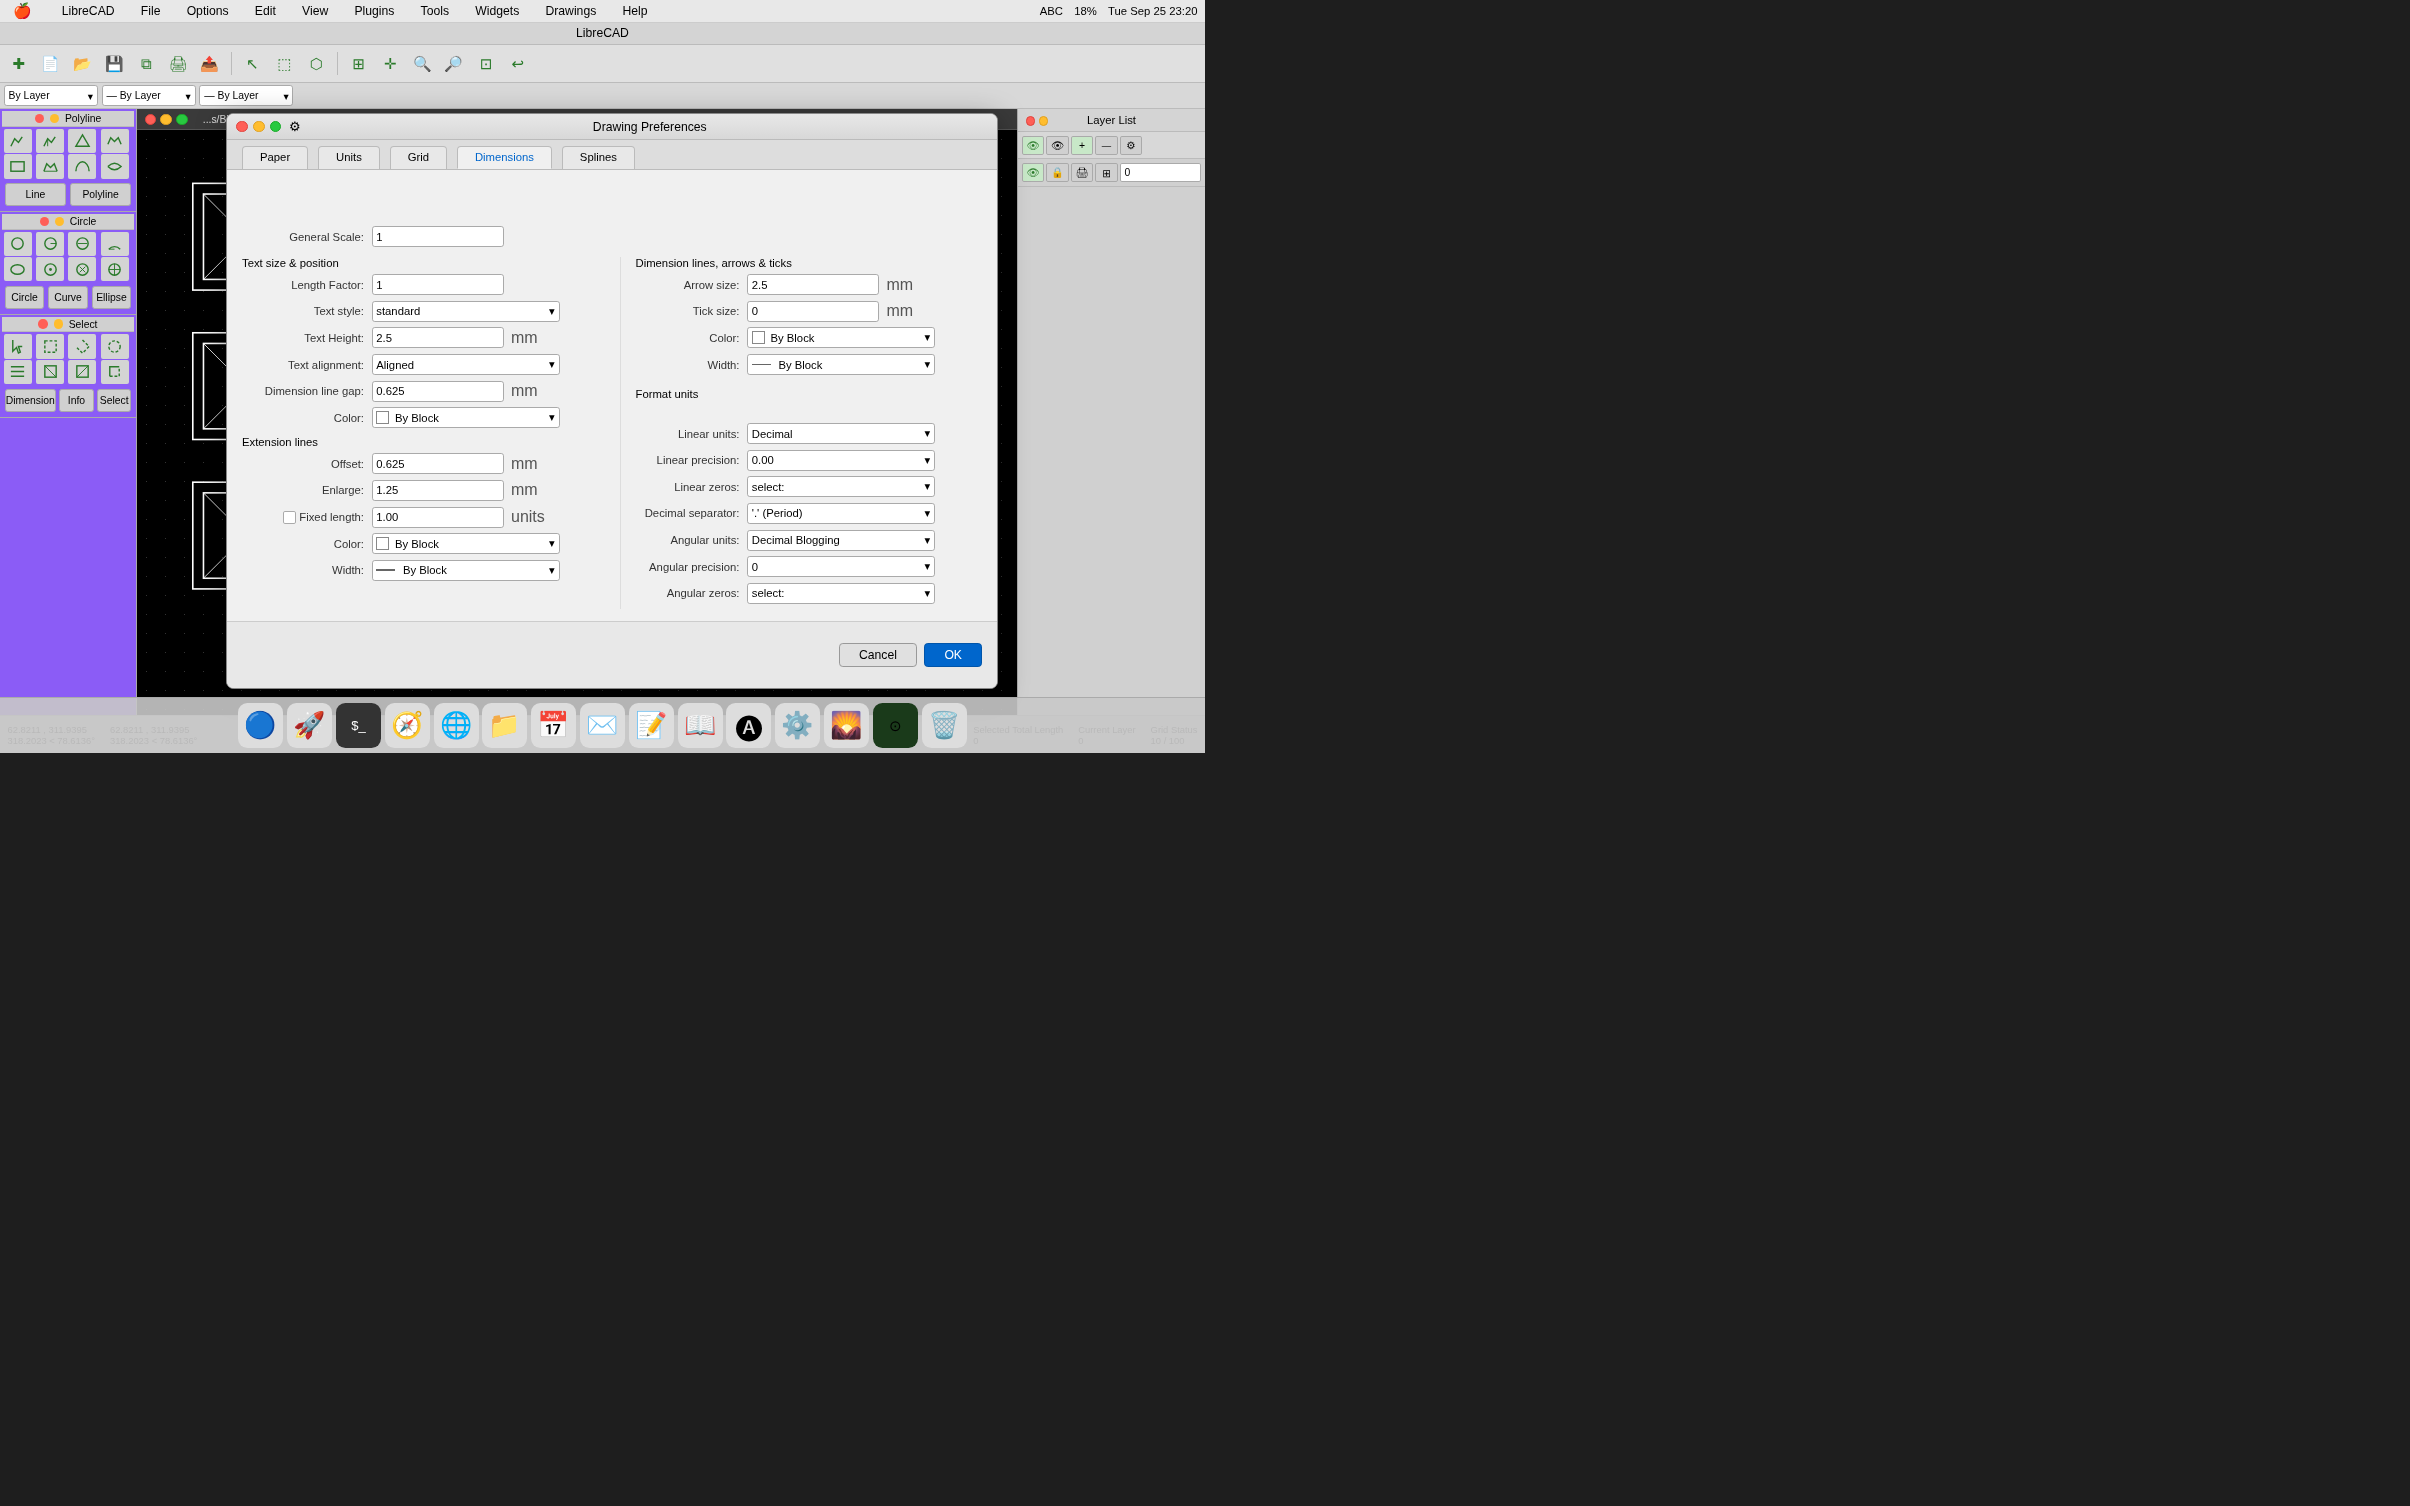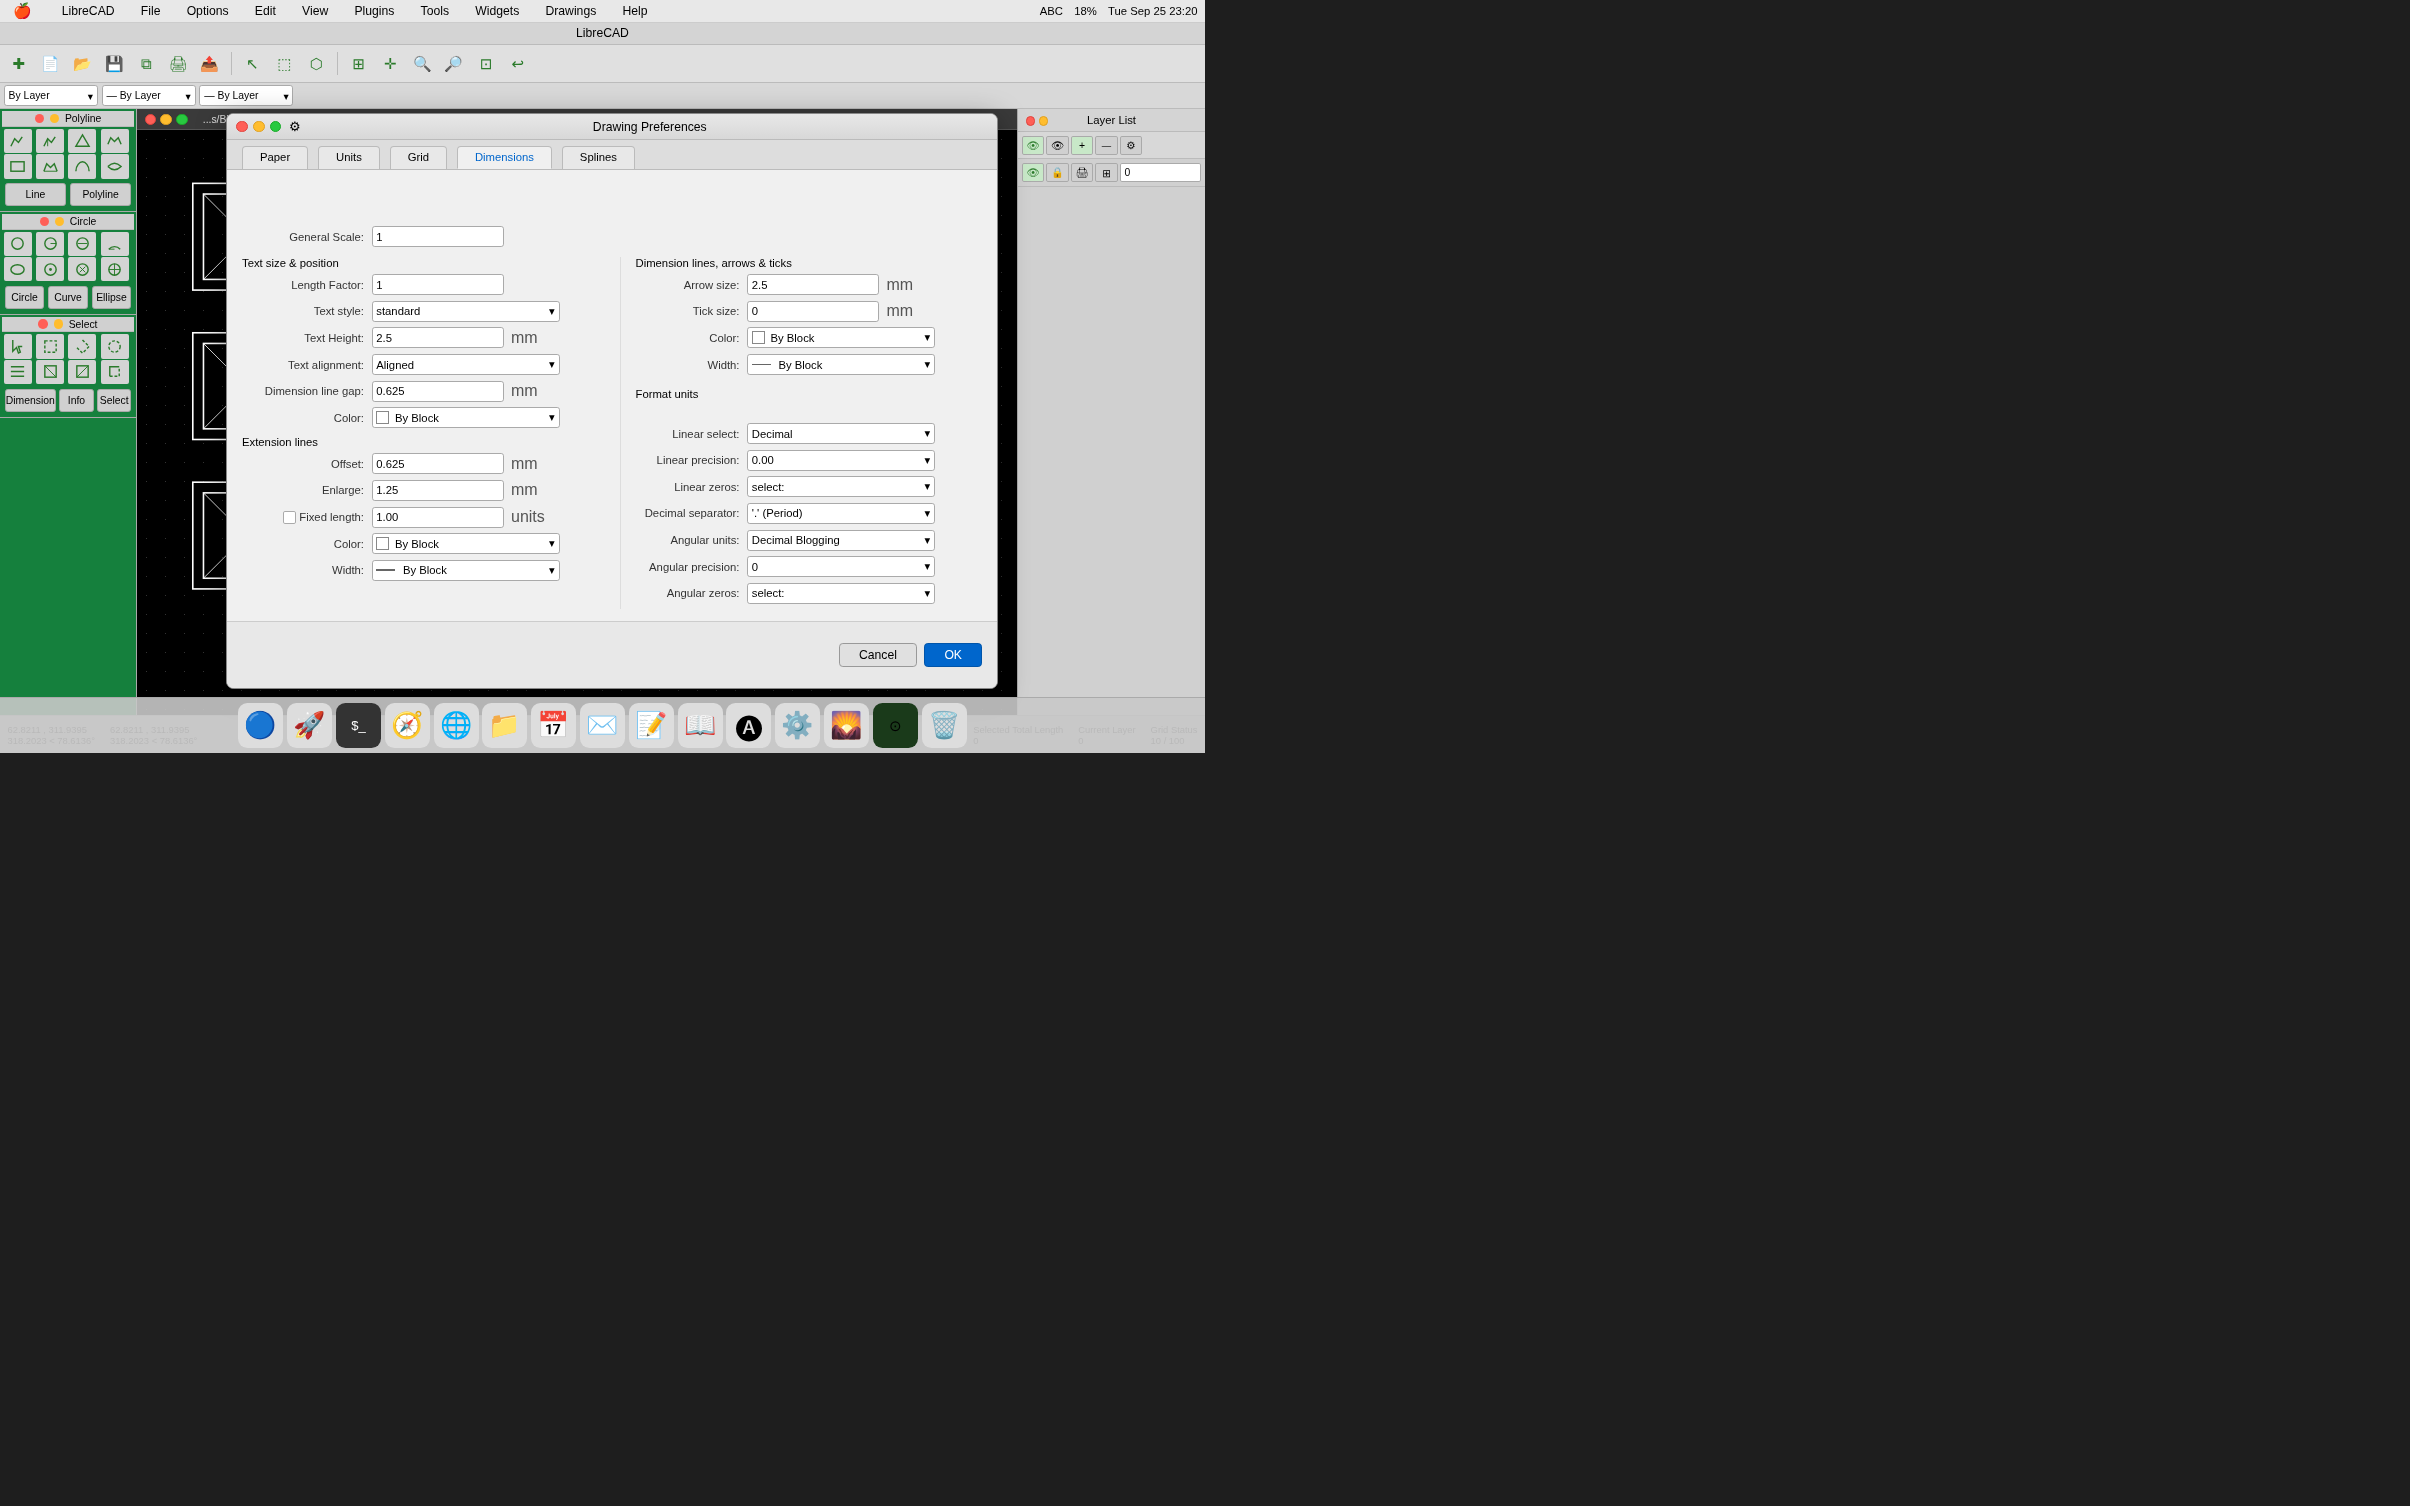--- a/index.html
+++ b/index.html
@@ -83,21 +83,21 @@
 
     
     .main-area {
       display: flex;
       height: calc(100% - 113px);
     }
 
     
     .left-panel {
       width: 137px;
-      background: #15803d;
+      background: #8b5cf6;
       border-right: 0.9px solid #aaa;
       display: flex;
       flex-direction: column;
       overflow: hidden;
     }
     .panel-section {
       border-bottom: 0.9px solid #aaa;
       padding: 1.9px;
     }
     .panel-header {
@@ -827,21 +827,21 @@
               <span style="display:inline-block;width:19px;height:1.9px;background:#666;margin-right:3.8px;vertical-align:middle;"></span>
               <span>By Block</span>
               <span style="margin-left:auto;">▾</span>
             </div>
           </div>
 
           <div style="height:7.5px;"></div>
           <div style="font-size:11.3px;font-weight:500;margin-bottom:23px;">Format units</div>
 
           <div class="form-row">
-            <span class="form-label-left">Linear select:</span>
+            <span class="form-label-left">Linear units:</span>
             <div class="by-block-select">
               <span>Decimal</span>
               <span style="margin-left:auto;">▾</span>
             </div>
           </div>
 
           <div class="form-row">
             <span class="form-label-left">Linear precision:</span>
             <div class="by-block-select">
               <span>0.00</span>

